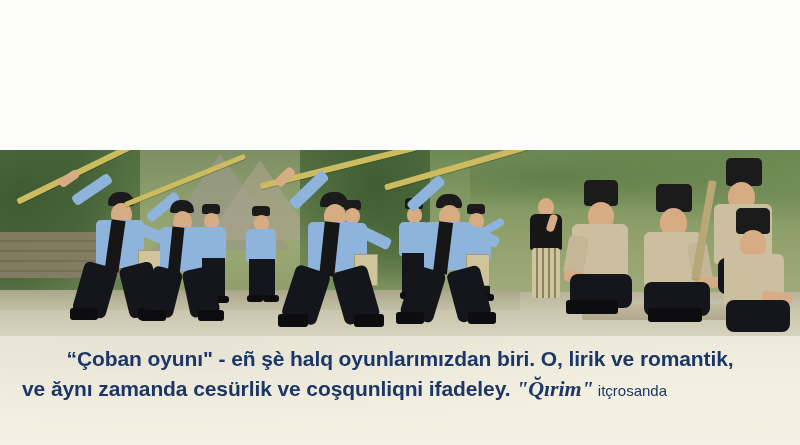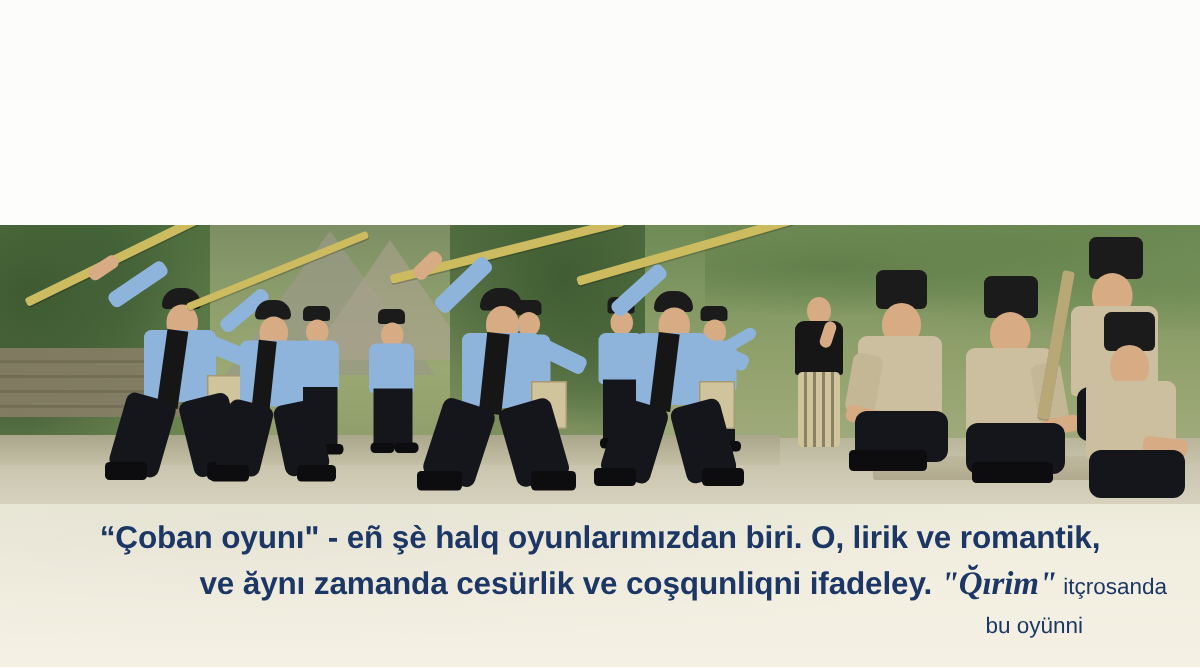--- a/index.html
+++ b/index.html
@@ -231,21 +231,21 @@
   }
   .cap-line {
     font-family: "Liberation Sans Narrow", "Liberation Sans", sans-serif;
     font-weight: bold;
     font-size: 21px;
     line-height: 30px;
     text-align: center;
     white-space: nowrap;
     letter-spacing: -0.1px;
   }
-  .cap-line.l2 { text-align: right; }
+  .cap-line.l2 { text-align: left; }
   .cap-ital {
     font-style: italic;
     font-family: "Liberation Serif", serif;
     font-size: 22px;
     font-weight: bold;
   }
   .cap-small {
     font-weight: normal;
     font-size: 15px;
     letter-spacing: 0;
@@ -437,17 +437,16 @@
 
       <div class="staff" style="left:700px;top:30px;width:8px;height:100px;transform:rotate(10deg);background:#b9a877;"></div>
 
     </div>
   </div>
 
   <div class="caption">
     <div class="caption-inner">
       <div class="cap-line">“Çoban oyunı" - eñ şè halq oyunlarımızdan biri. O, lirik ve romantik,</div>
       <div class="cap-line l2"><span>ve ăynı zamanda cesürlik ve coşqunliqni ifadeley. </span><span class="cap-ital">"Q̆ırim"</span><span class="cap-small"> itçrosanda</span></div>
-      <div class="cap-line3">bu oyünni</div>
     </div>
   </div>
 
 </div>
 
 </body></html>

